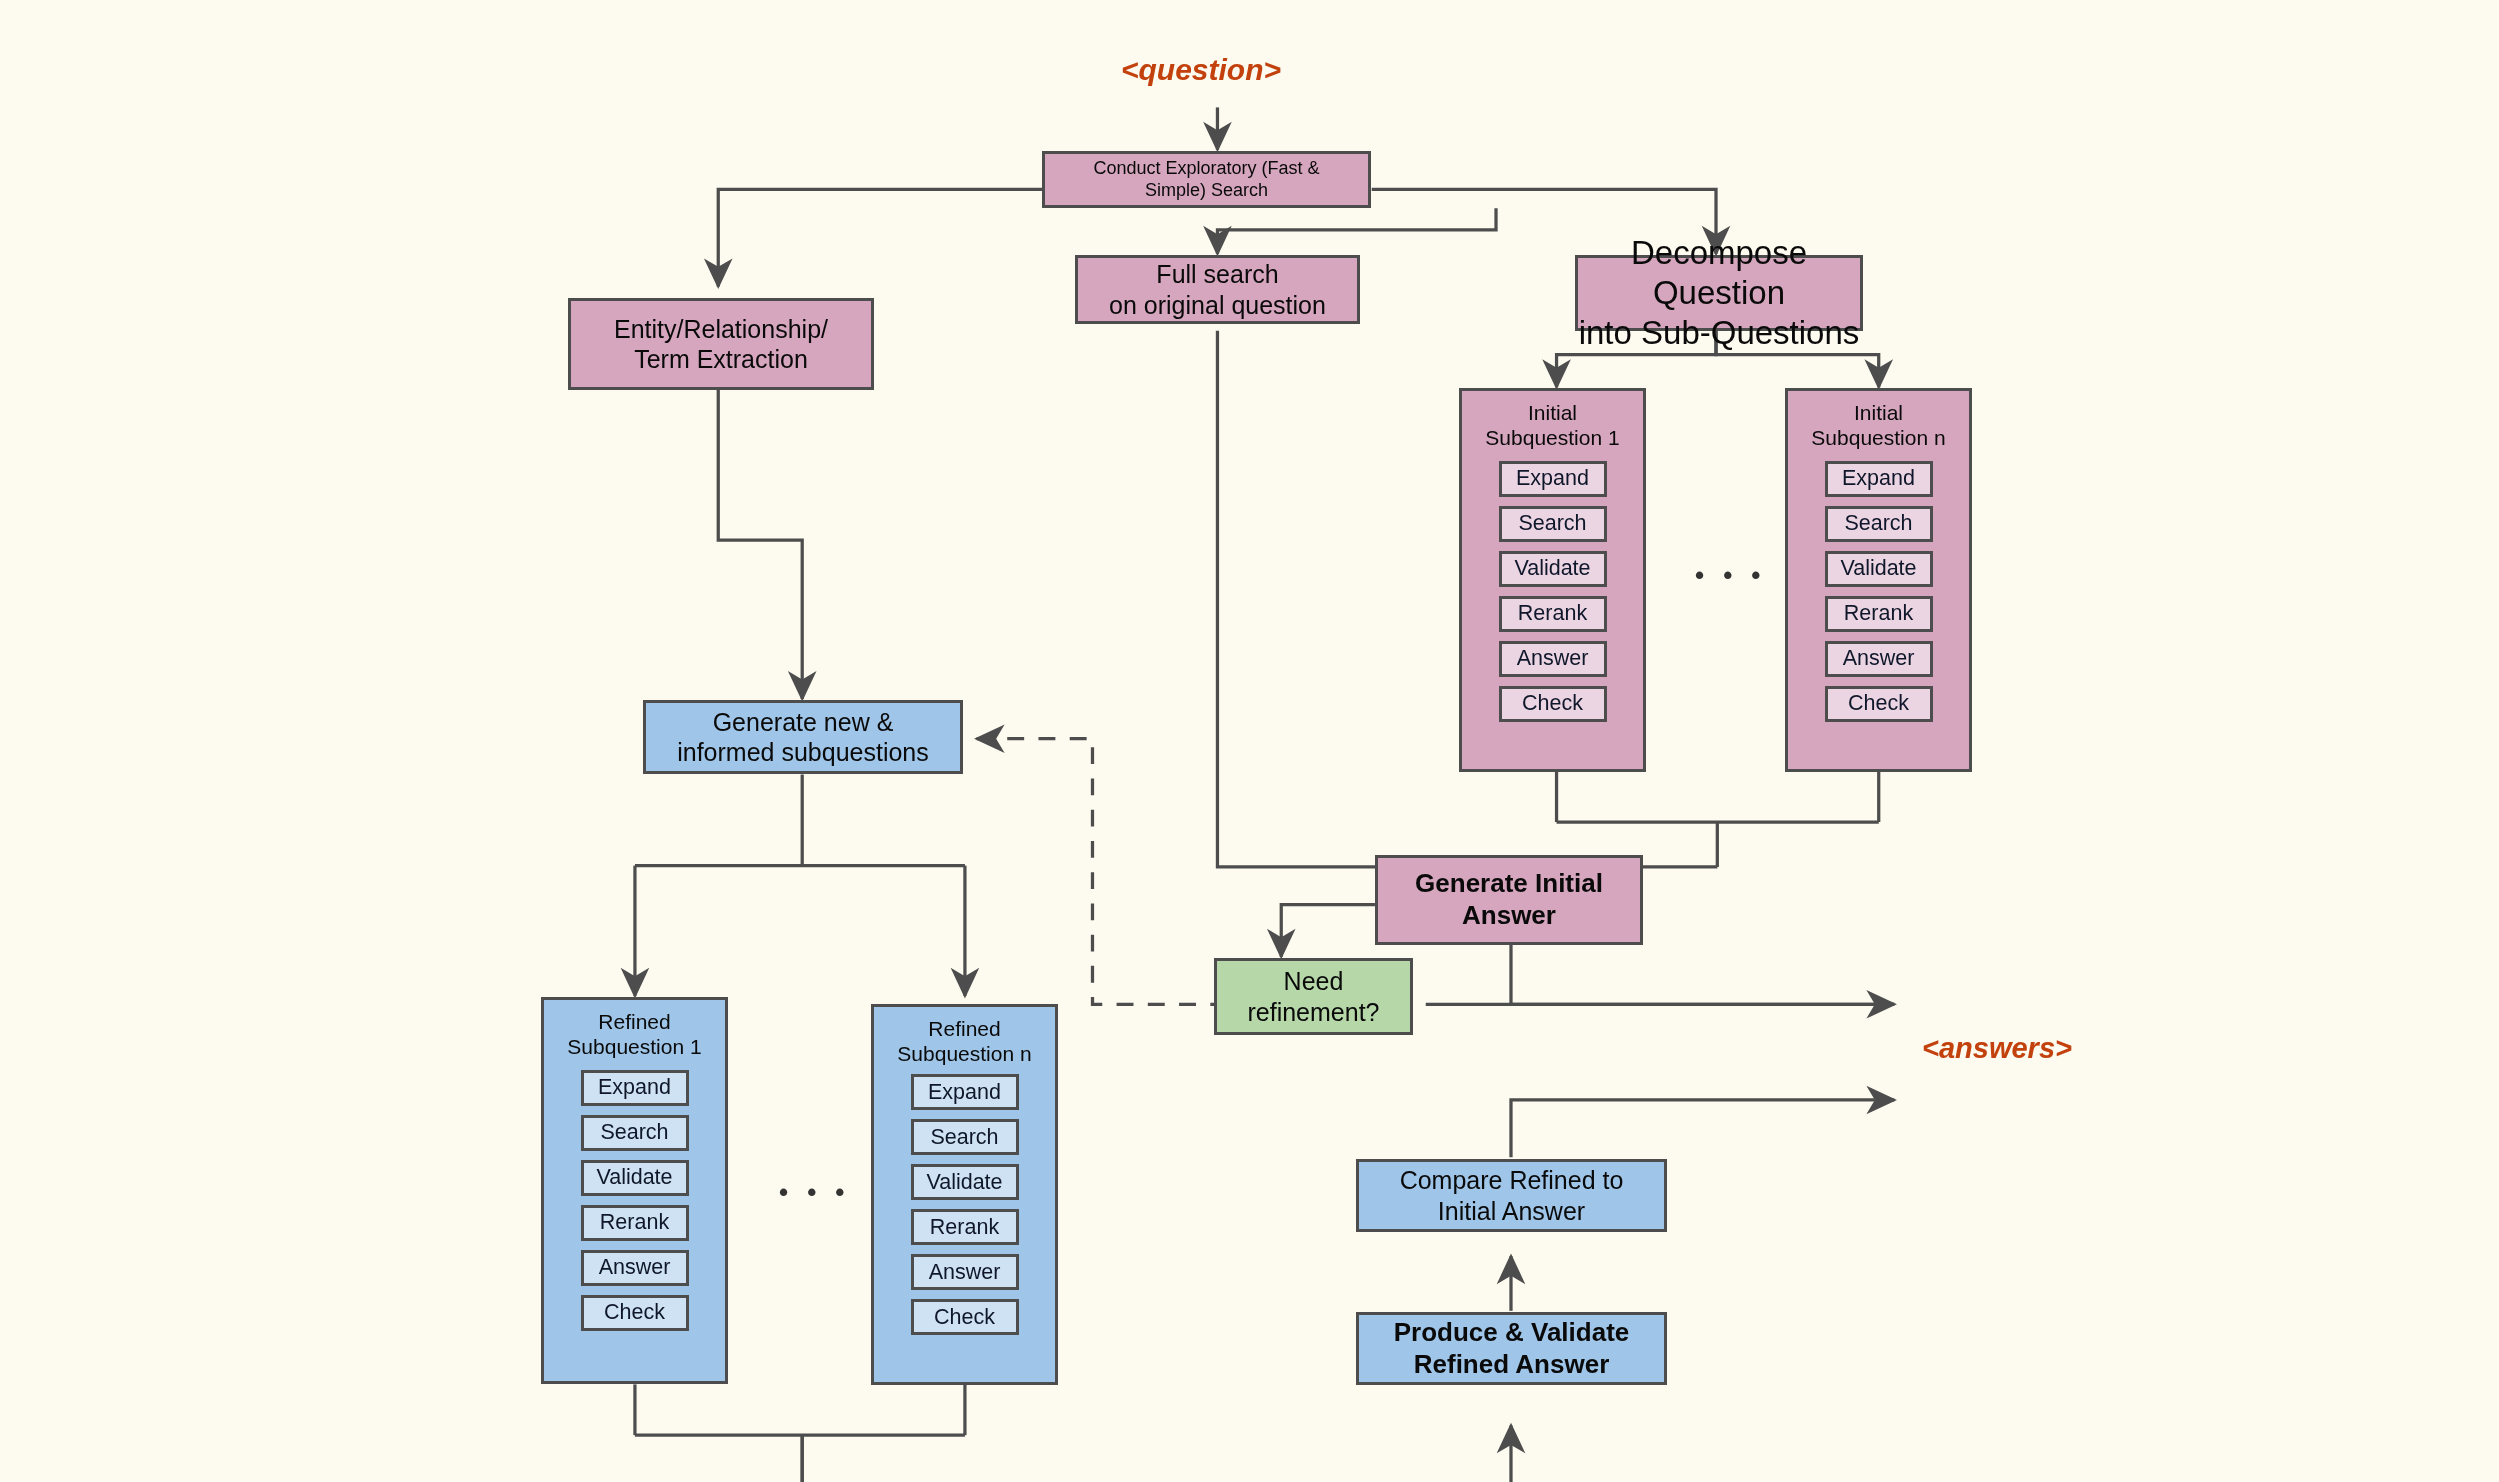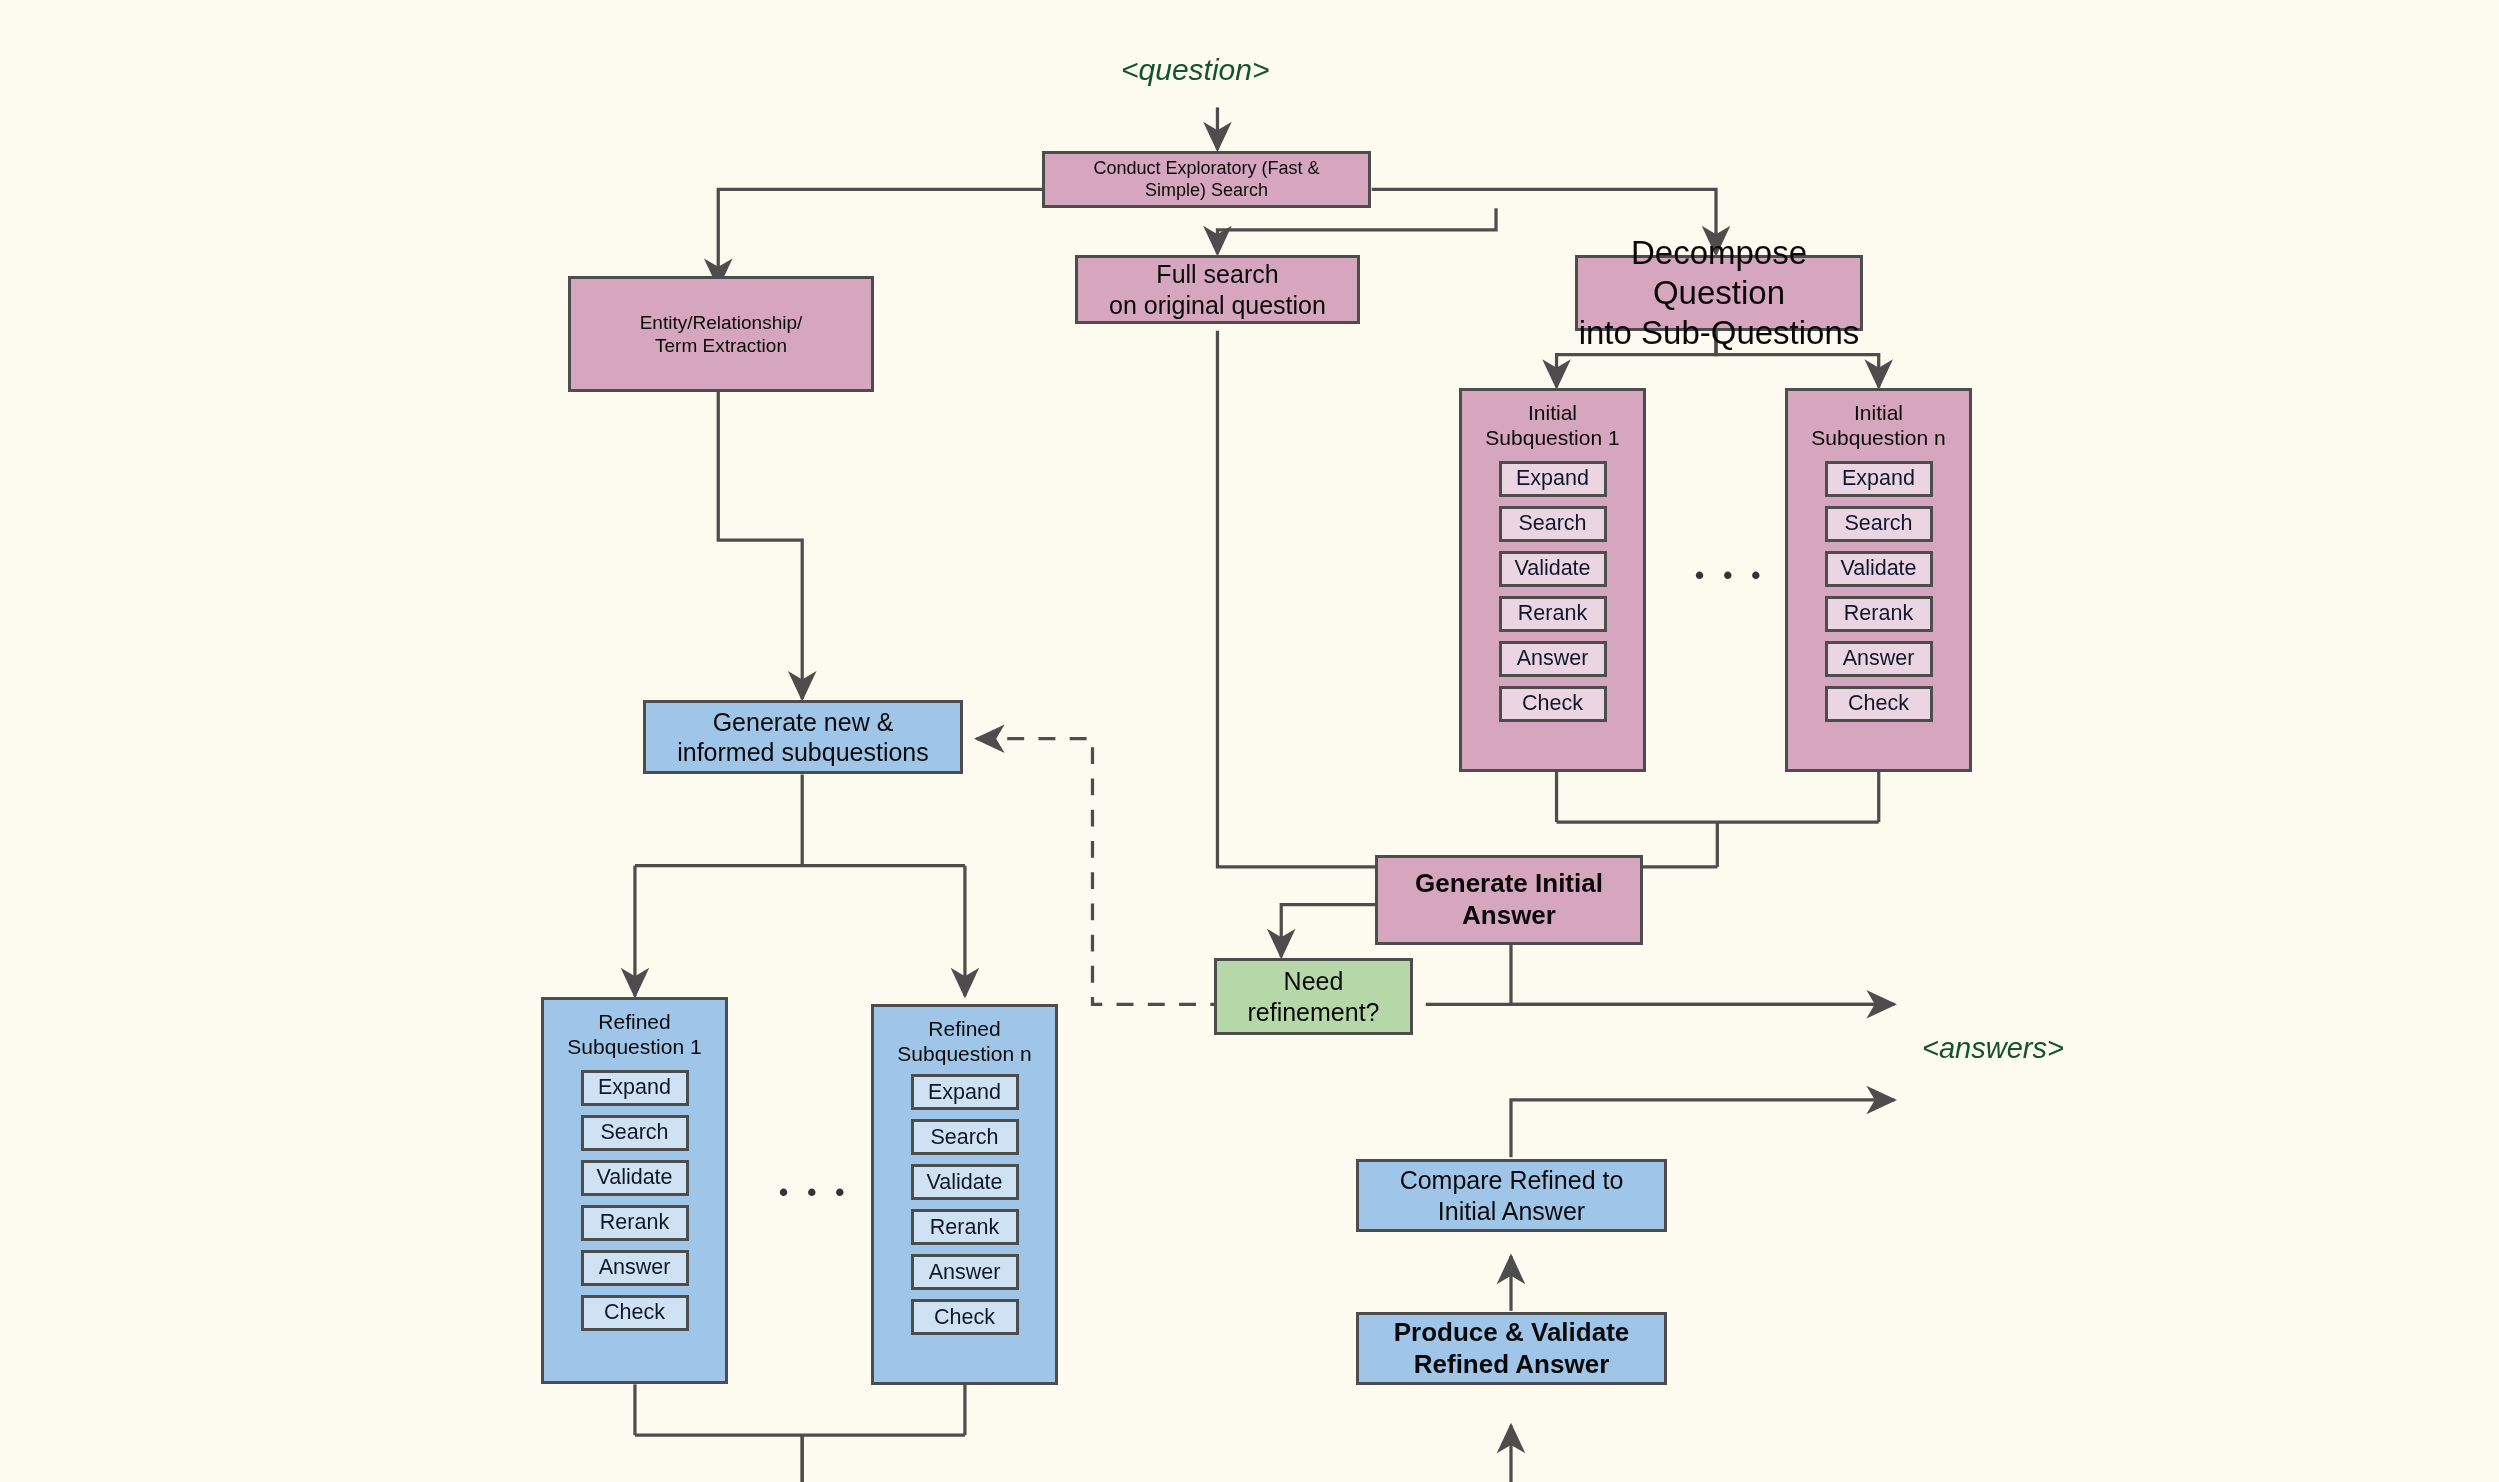--- a/index.html
+++ b/index.html
@@ -69,22 +69,22 @@
     display: flex;
     align-items: center;
     justify-content: center;
     text-align: center;
     color: #0f172a;
     font-size: 21.5px;
   }
   .iolabel {
     position: absolute;
     font-style: italic;
-    font-weight: normal;
-    color: #14532d;
+    font-weight: bold;
+    color: #c2410c;
     white-space: nowrap;
   }
   .ellipsis {
     position: absolute;
     color: #333;
     font-weight: bold;
     letter-spacing: 5.9px;
     white-space: nowrap;
   }
 </style>
@@ -155,21 +155,21 @@
     </g>
   </svg>
 
   <div class="iolabel" style="left:1121px; top:53px; font-size:30px;">&lt;question&gt;</div>
 
   <div class="iolabel" style="left:1922px; top:1032px; font-size:29px;">&lt;answers&gt;</div>
 
   <div class="node pink" style="left:1042px; top:151px; width:329px; height:57px; font-size:18px;">Conduct Exploratory (Fast &amp;
 Simple) Search</div>
 
-  <div class="node pink" style="left:568px; top:276px; width:306px; height:116px; font-size:19px;">Entity/Relationship/
+  <div class="node pink" style="left:568px; top:298px; width:306px; height:92px; font-size:25px;">Entity/Relationship/
 Term Extraction</div>
 
   <div class="node pink" style="left:1075px; top:255px; width:285px; height:69px; font-size:25px;">Full search
 on original question</div>
 
   <div class="node pink" style="left:1575px; top:255px; width:288px; height:76px; font-size:33px;">Decompose Question
 into Sub-Questions</div>
 
   <div class="node blue" style="left:643px; top:700px; width:320px; height:74px; font-size:25px;">Generate new &amp;
 informed subquestions</div>

